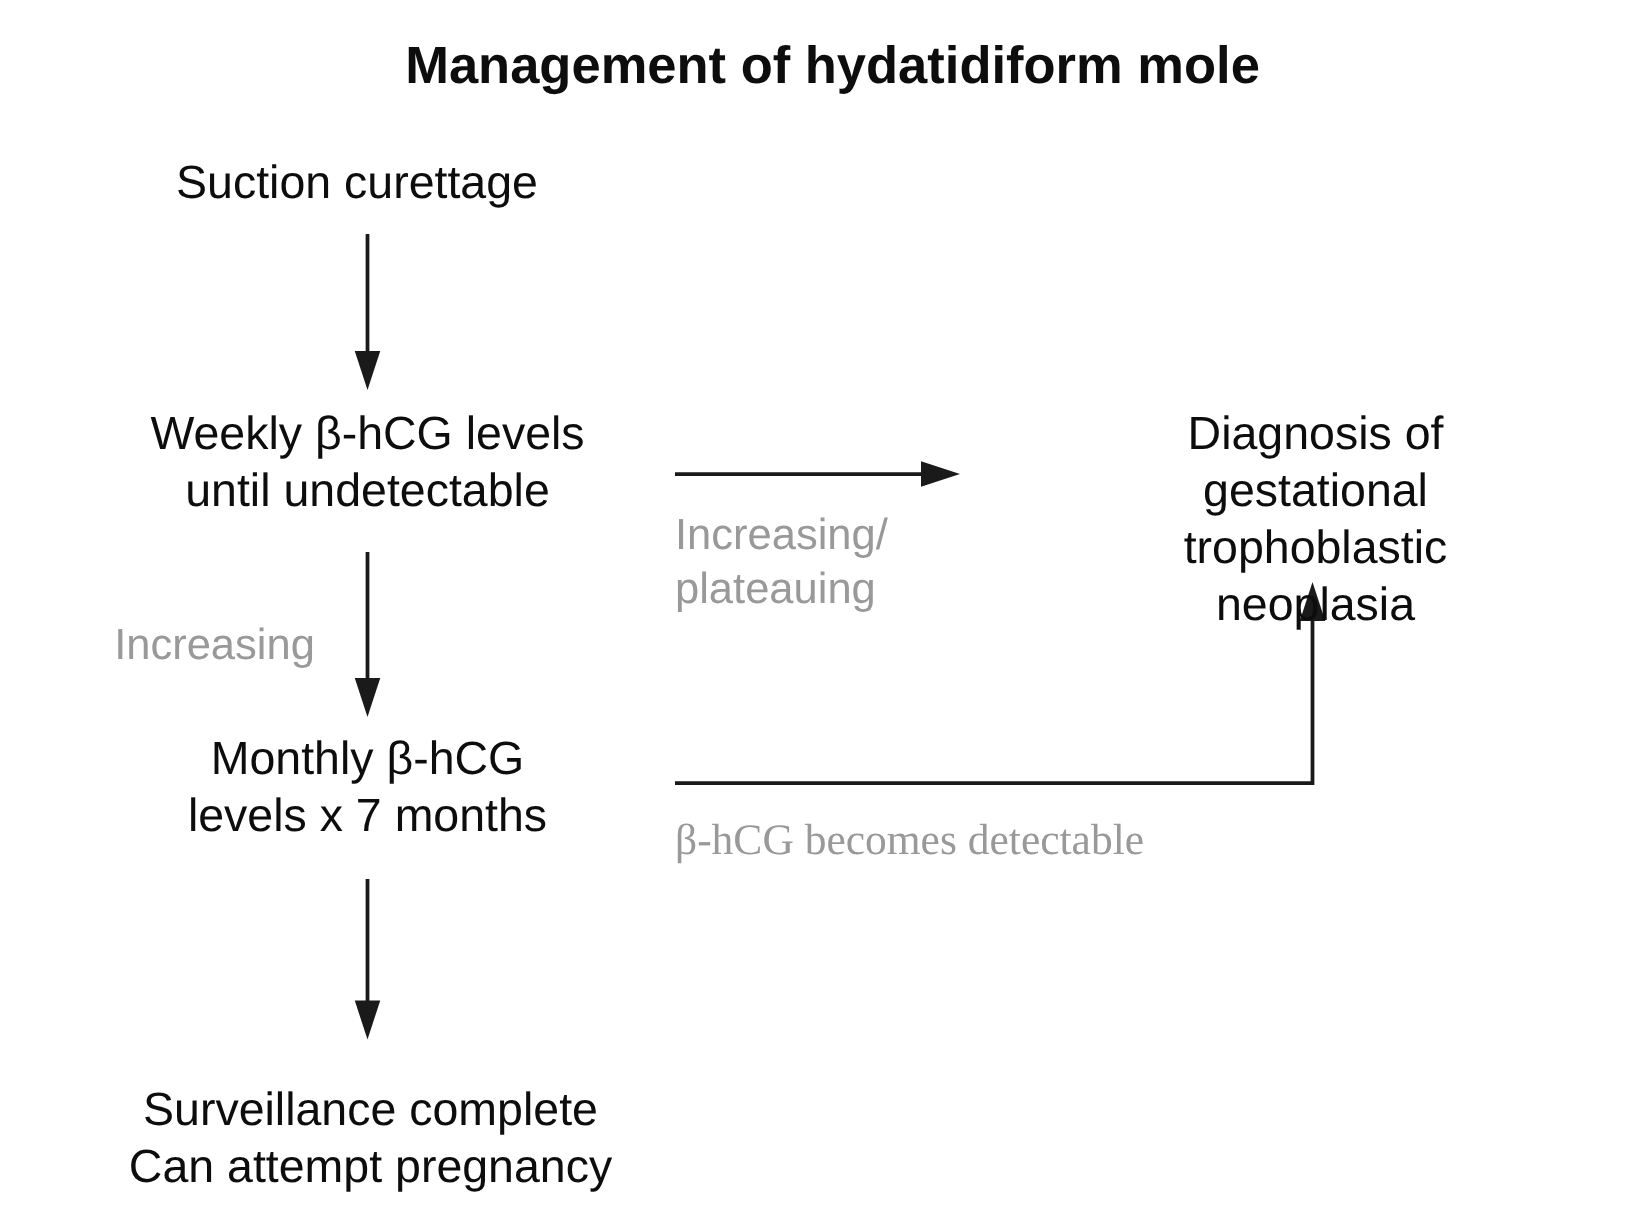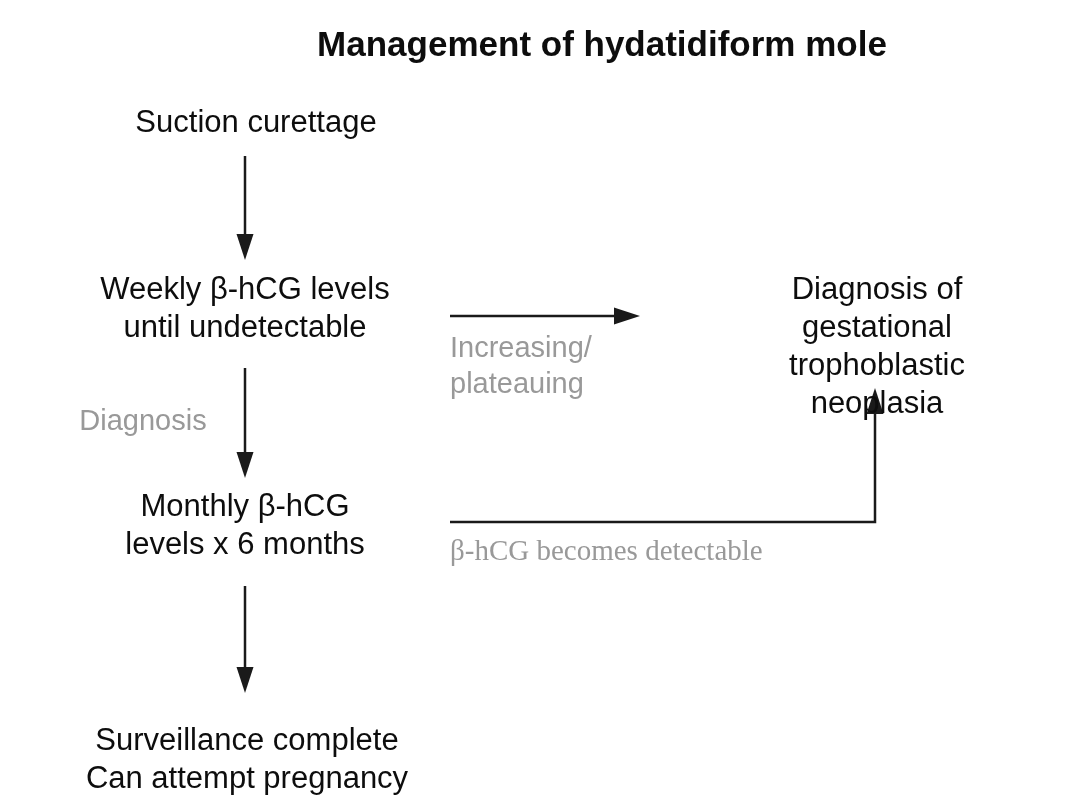--- a/index.html
+++ b/index.html
@@ -7,31 +7,31 @@
     width: 1084px; height: 804px;
     background: #ffffff;
     font-family: "Liberation Sans", "DejaVu Sans", sans-serif;
     position: relative; overflow: hidden;
   }
   .stage { position: absolute; inset: 0; }
   .title {
     position: absolute; left: 555px; top: 22px;
     transform: translateX(-50%);
     font-size: 35px; font-weight: bold; color: #0d0d0d;
-    white-space: nowrap; line-height: 44px; margin-left: 47px;
+    white-space: nowrap; line-height: 44px;
   }
   .node {
     position: absolute; transform: translateX(-50%);
     font-size: 31px; color: #0d0d0d;
     text-align: center; white-space: pre-line; line-height: 38px;
   }
   .elabel {
     position: absolute;
     font-size: 29px; color: #999999;
-    line-height: 36px; white-space: pre-line;
+    line-height: 36px; white-space: pre-line; margin-top: 10px;
   }
   .elabel.center { transform: translateX(-50%); text-align: center; }
   svg.arrows { position: absolute; left: 0; top: 0; }
 </style>
 </head>
 <body>
 
 <div class="stage">
 
   <svg class="arrows" width="1084" height="804" viewBox="0 0 1084 804" aria-hidden="true">
@@ -57,35 +57,35 @@
     </g>
 
     <g>
       <line x1="245" y1="586" x2="245" y2="673" stroke="#1a1a1a" stroke-width="2.5"></line>
       <polygon points="245,693 236.5,667 253.5,667" fill="#1a1a1a"></polygon>
     </g>
   </svg>
 
   <div class="title">Management of hydatidiform mole</div>
 
-  <div class="node" style="left:256px; top:103px;">Suction curettage</div>
+  <div class="node" style="left:238px; top:103px;">Suction curettage</div>
 
   <div class="node" style="left:877px; top:270px;">Diagnosis of gestational
 trophoblastic neoplasia</div>
 
   <div class="node" style="left:245px; top:270px;">Weekly β-hCG levels
 until undetectable</div>
 
   <div class="node" style="left:245px; top:487px;">Monthly β-hCG
-levels x 6 months</div>
+levels x 7 months</div>
 
   <div class="node" style="left:247px; top:721px;text-align:center;">Surveillance complete
 Can attempt pregnancy</div>
 
   <div class="elabel" style="left:450px; top:329px;">Increasing/
 plateauing</div>
 
-  <div class="elabel center" style="left:143px; top:402px;">Diagnosis</div>
+  <div class="elabel center" style="left:143px; top:402px;">Increasing</div>
 
   <div class="elabel" style="left:450px; top:532px;font-family:Liberation Serif, serif;">β-hCG becomes detectable</div>
 
 
 </div>
 
 </body></html>

